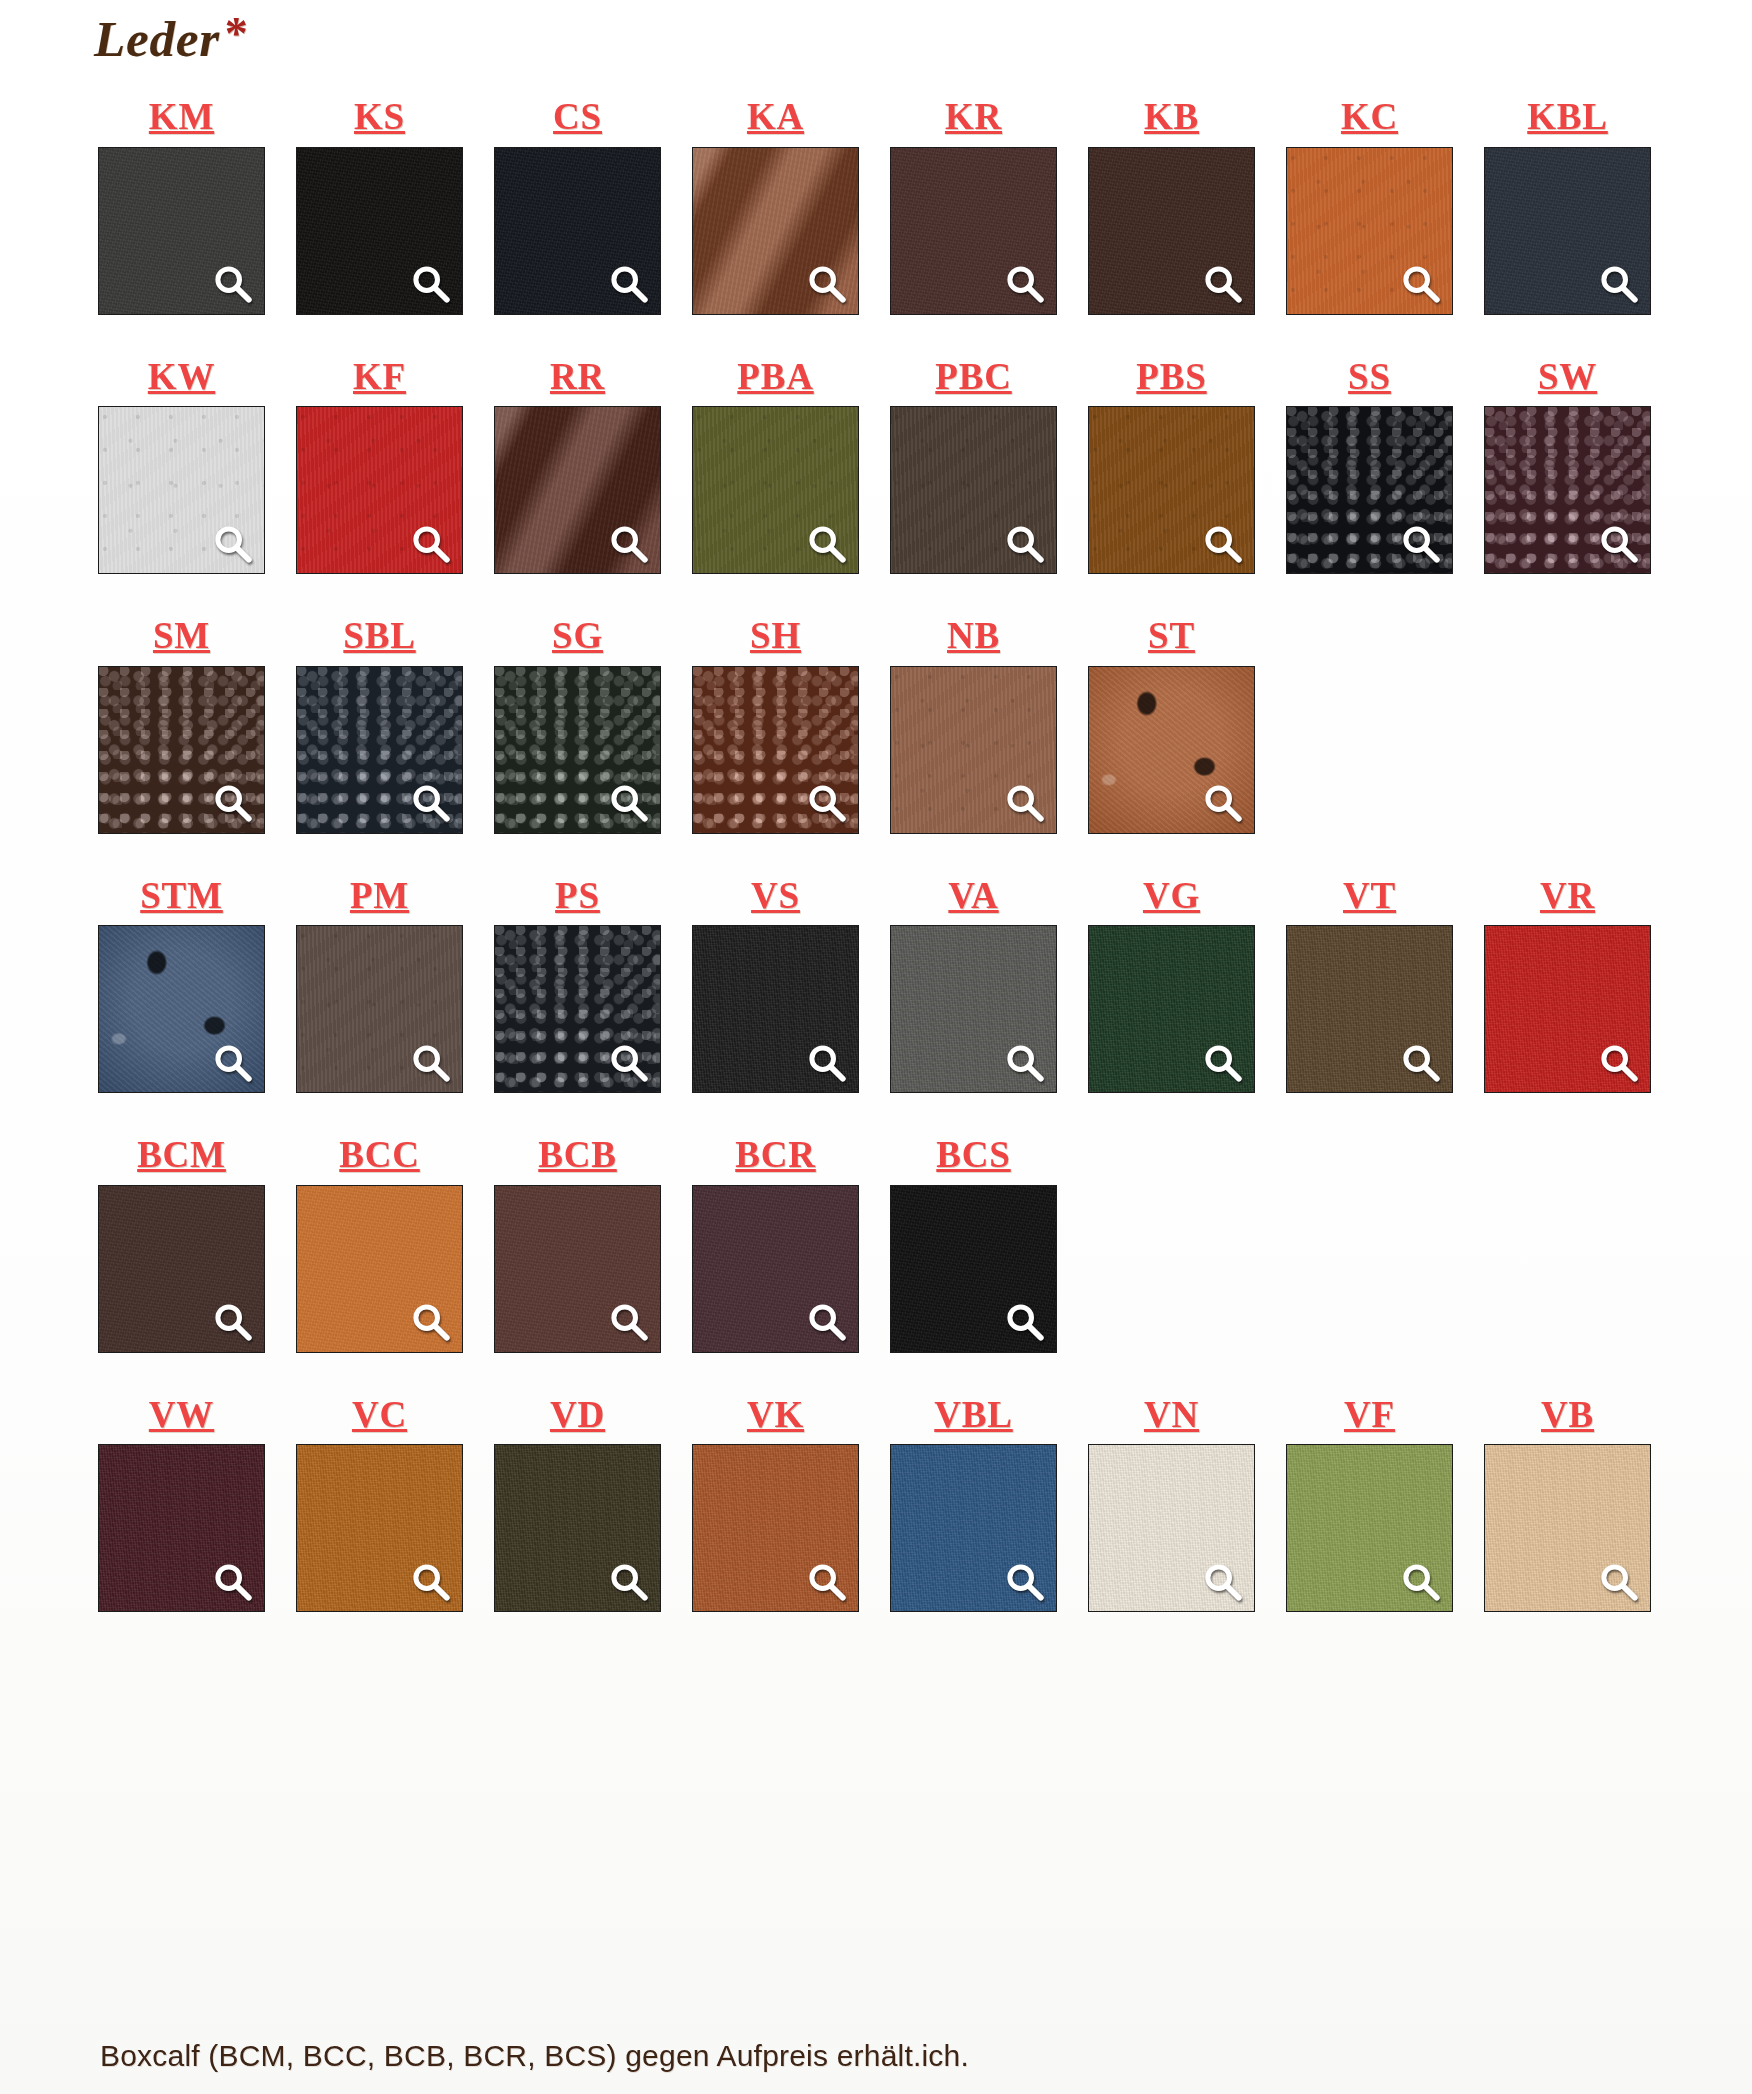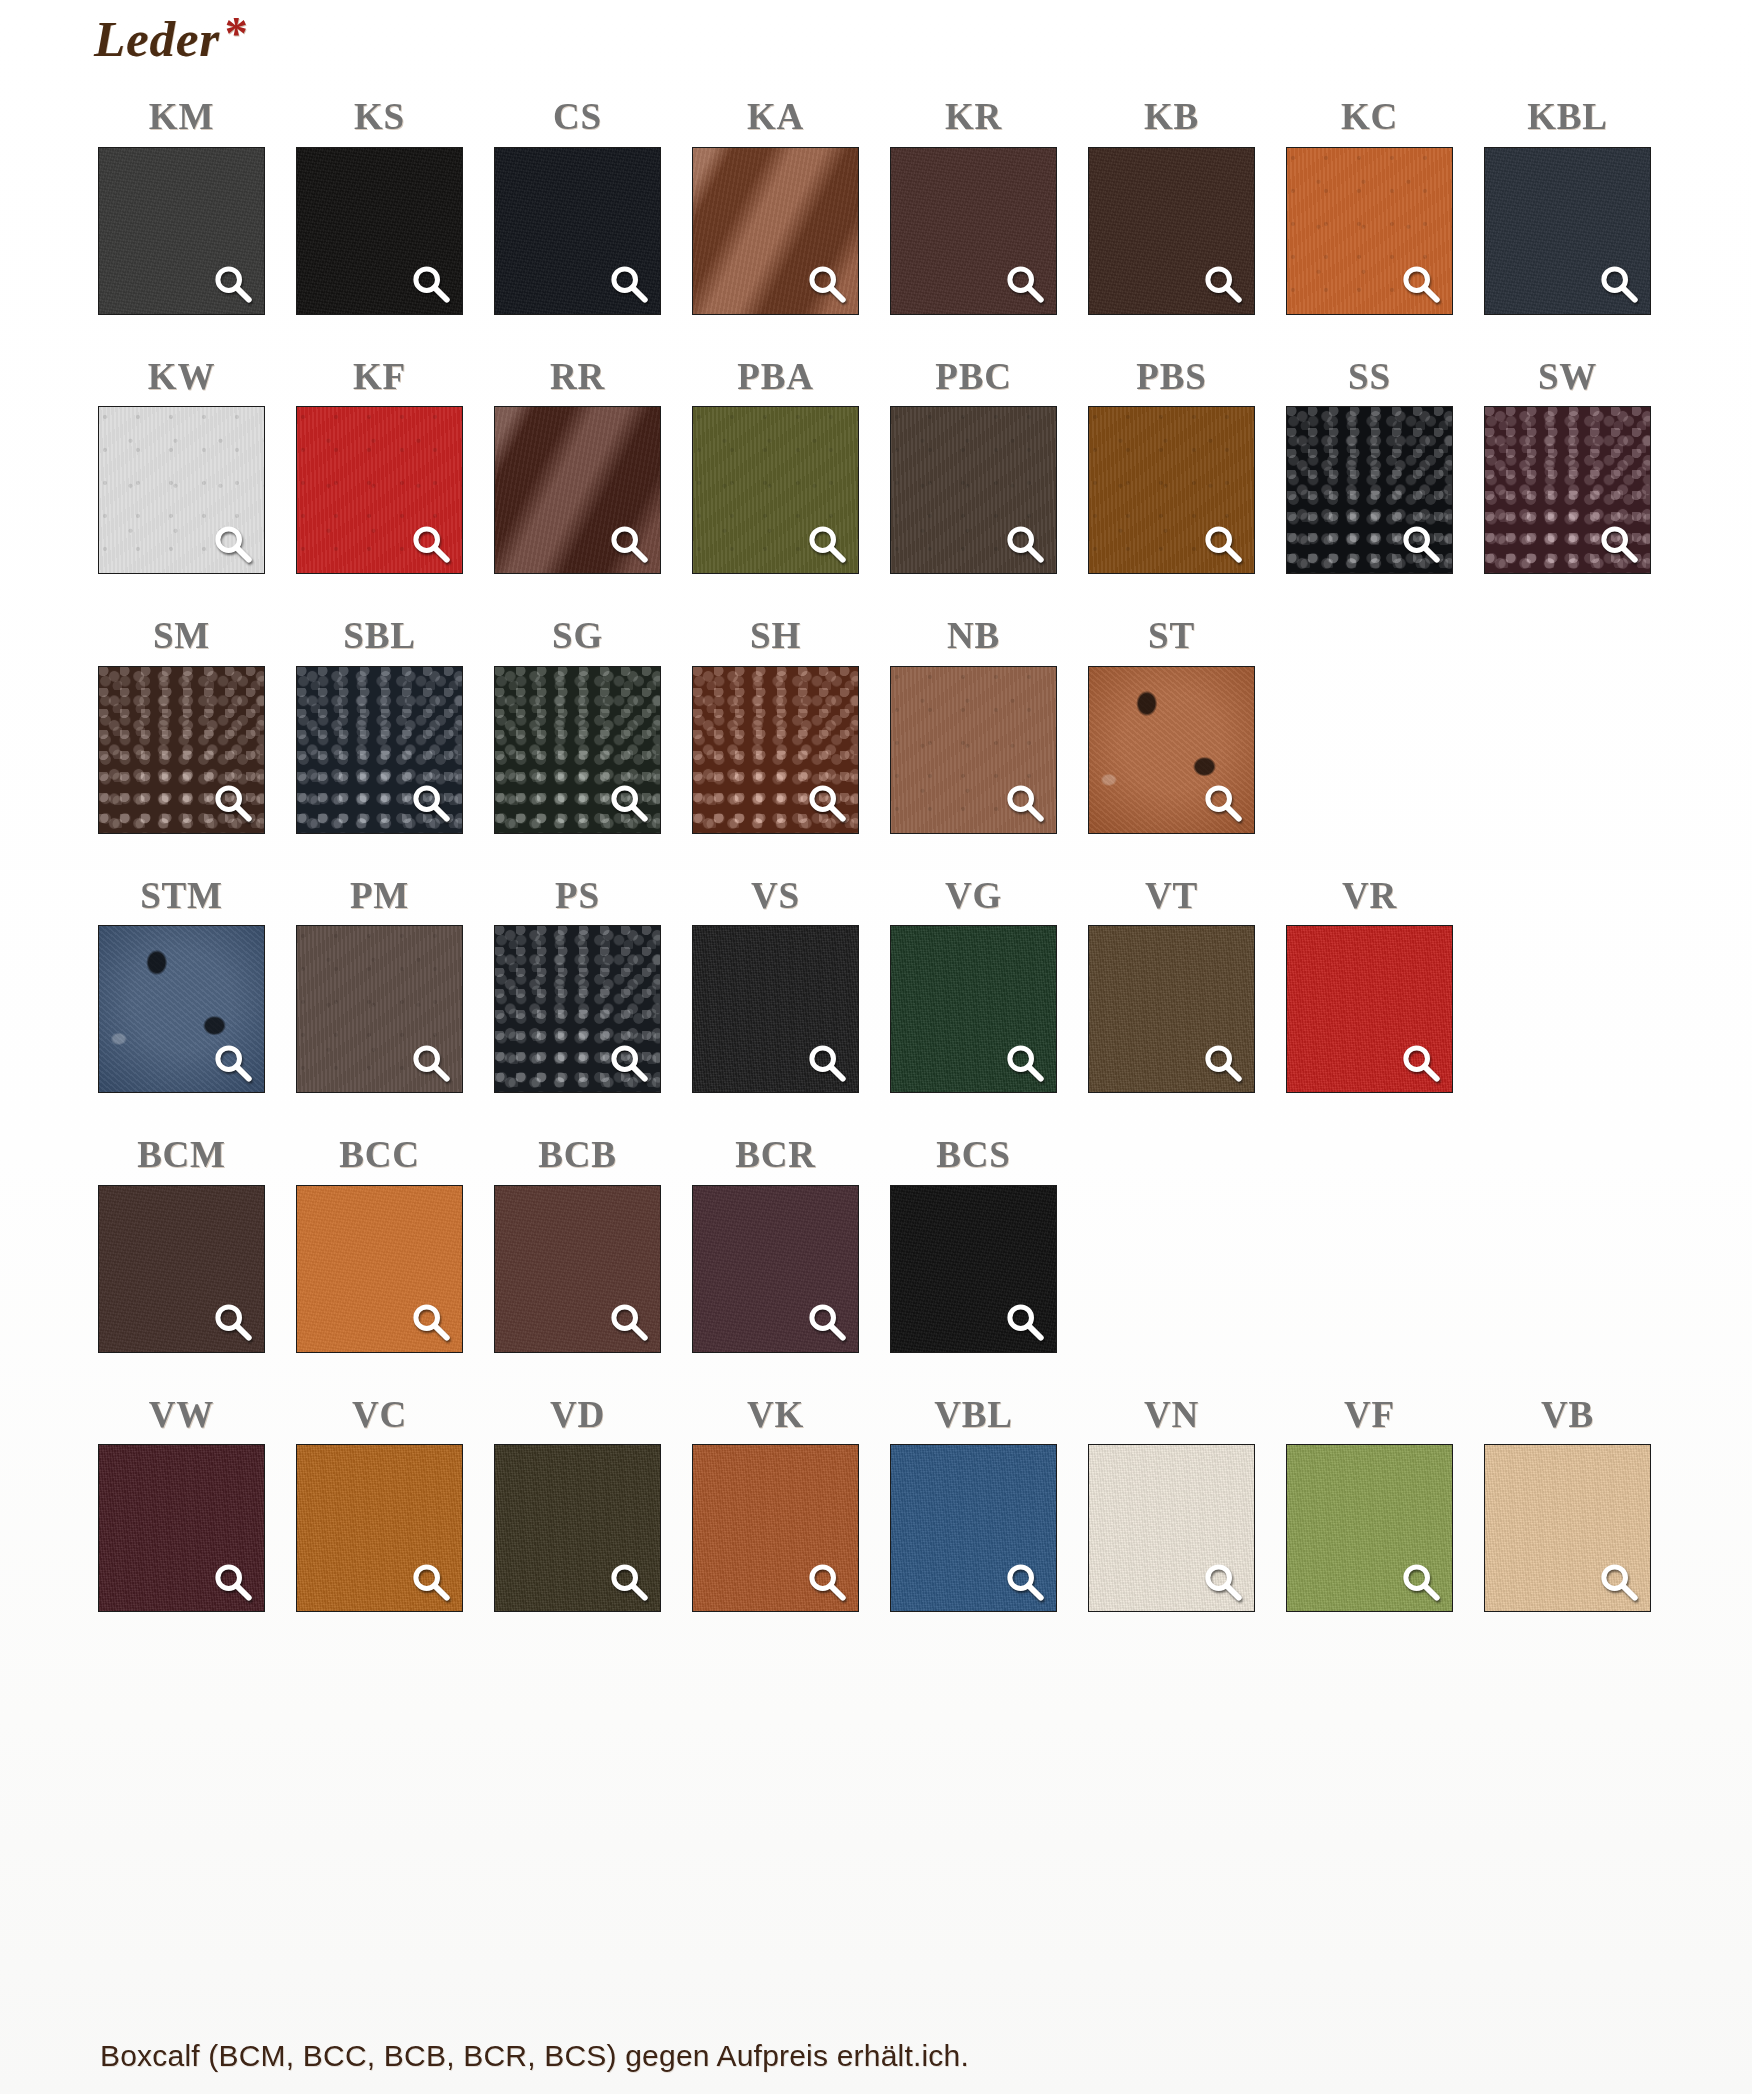--- a/index.html
+++ b/index.html
@@ -64,25 +64,26 @@
     flex-direction: column;
     align-items: center;
   }
   .cell:last-child { margin-right: 0; justify-content: center; }
 
   .cell-label {
     font-family: "Liberation Serif", "DejaVu Serif", serif;
     font-weight: bold;
     font-size: 37px;
     line-height: 1;
-    color: #737373;
+    color: #ef4444;
     text-shadow: 0.8px 0.8px 0 rgba(130,90,50,0.30);
     margin-bottom: 11.5px;
     letter-spacing: 0.8px;
     white-space: nowrap;
+    text-decoration: underline;
   }
 
   .swatch {
     position: relative;
     width: 167px;
     height: 168px;
     box-sizing: border-box;
     border: 1.6px solid #1b1b1b;
     overflow: hidden;
   }
@@ -492,20 +493,32 @@
             <div class="swatch-fill tex-suede" style="background: rgb(30, 30, 31);"></div>
             <div class="mag">
               <svg viewBox="0 0 64 64" aria-hidden="true">
   <circle cx="26" cy="26" r="15" fill="none" stroke="#ffffff" stroke-width="7"></circle>
   <line x1="37" y1="37" x2="54" y2="54" stroke="#ffffff" stroke-width="8" stroke-linecap="round"></line>
 </svg>
             </div>
           </div>
         </div>
         <div class="cell">
+          <div class="cell-label">VA</div>
+          <div class="swatch">
+            <div class="swatch-fill tex-suede" style="background: rgb(90, 90, 87);"></div>
+            <div class="mag">
+              <svg viewBox="0 0 64 64" aria-hidden="true">
+  <circle cx="26" cy="26" r="15" fill="none" stroke="#ffffff" stroke-width="7"></circle>
+  <line x1="37" y1="37" x2="54" y2="54" stroke="#ffffff" stroke-width="8" stroke-linecap="round"></line>
+</svg>
+            </div>
+          </div>
+        </div>
+        <div class="cell">
           <div class="cell-label">VG</div>
           <div class="swatch">
             <div class="swatch-fill tex-suede" style="background: rgb(30, 58, 38);"></div>
             <div class="mag">
               <svg viewBox="0 0 64 64" aria-hidden="true">
   <circle cx="26" cy="26" r="15" fill="none" stroke="#ffffff" stroke-width="7"></circle>
   <line x1="37" y1="37" x2="54" y2="54" stroke="#ffffff" stroke-width="8" stroke-linecap="round"></line>
 </svg>
             </div>
           </div>

